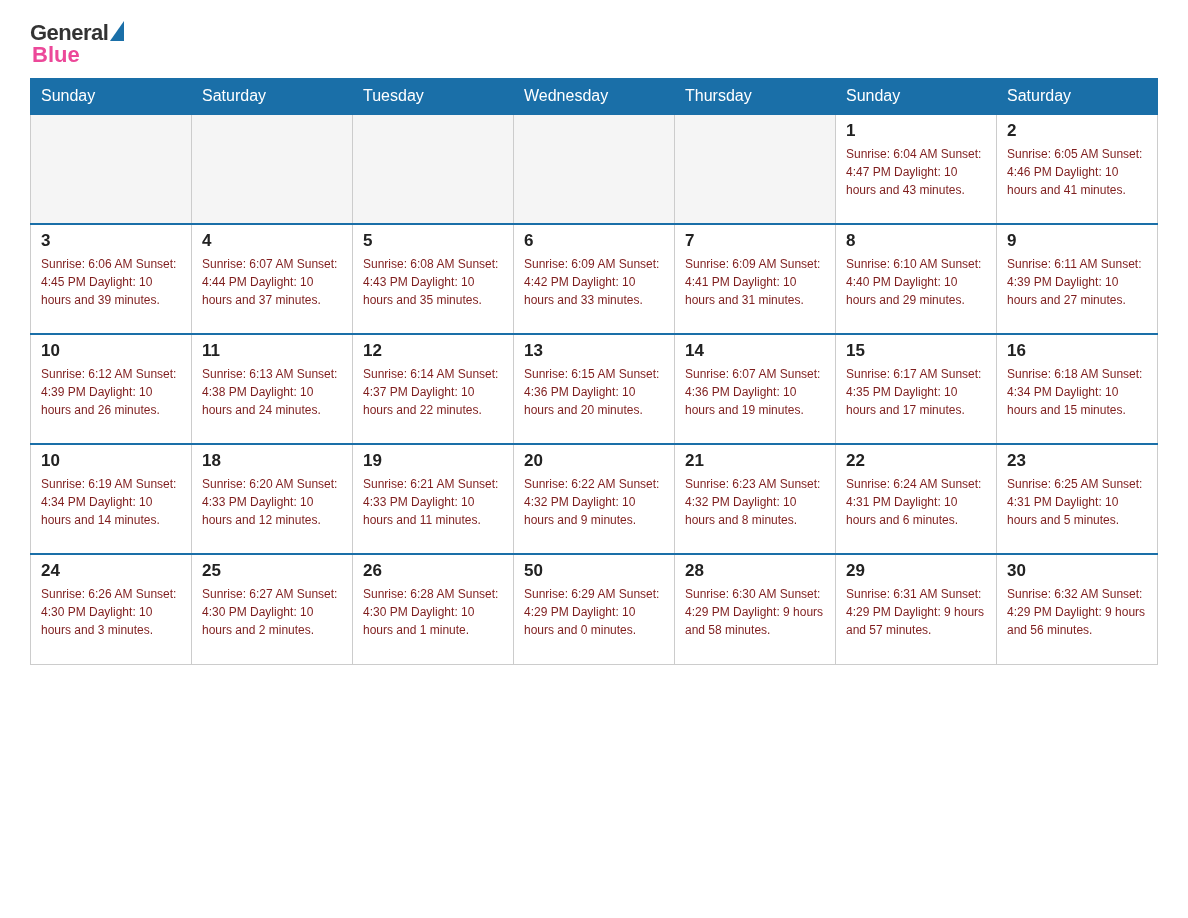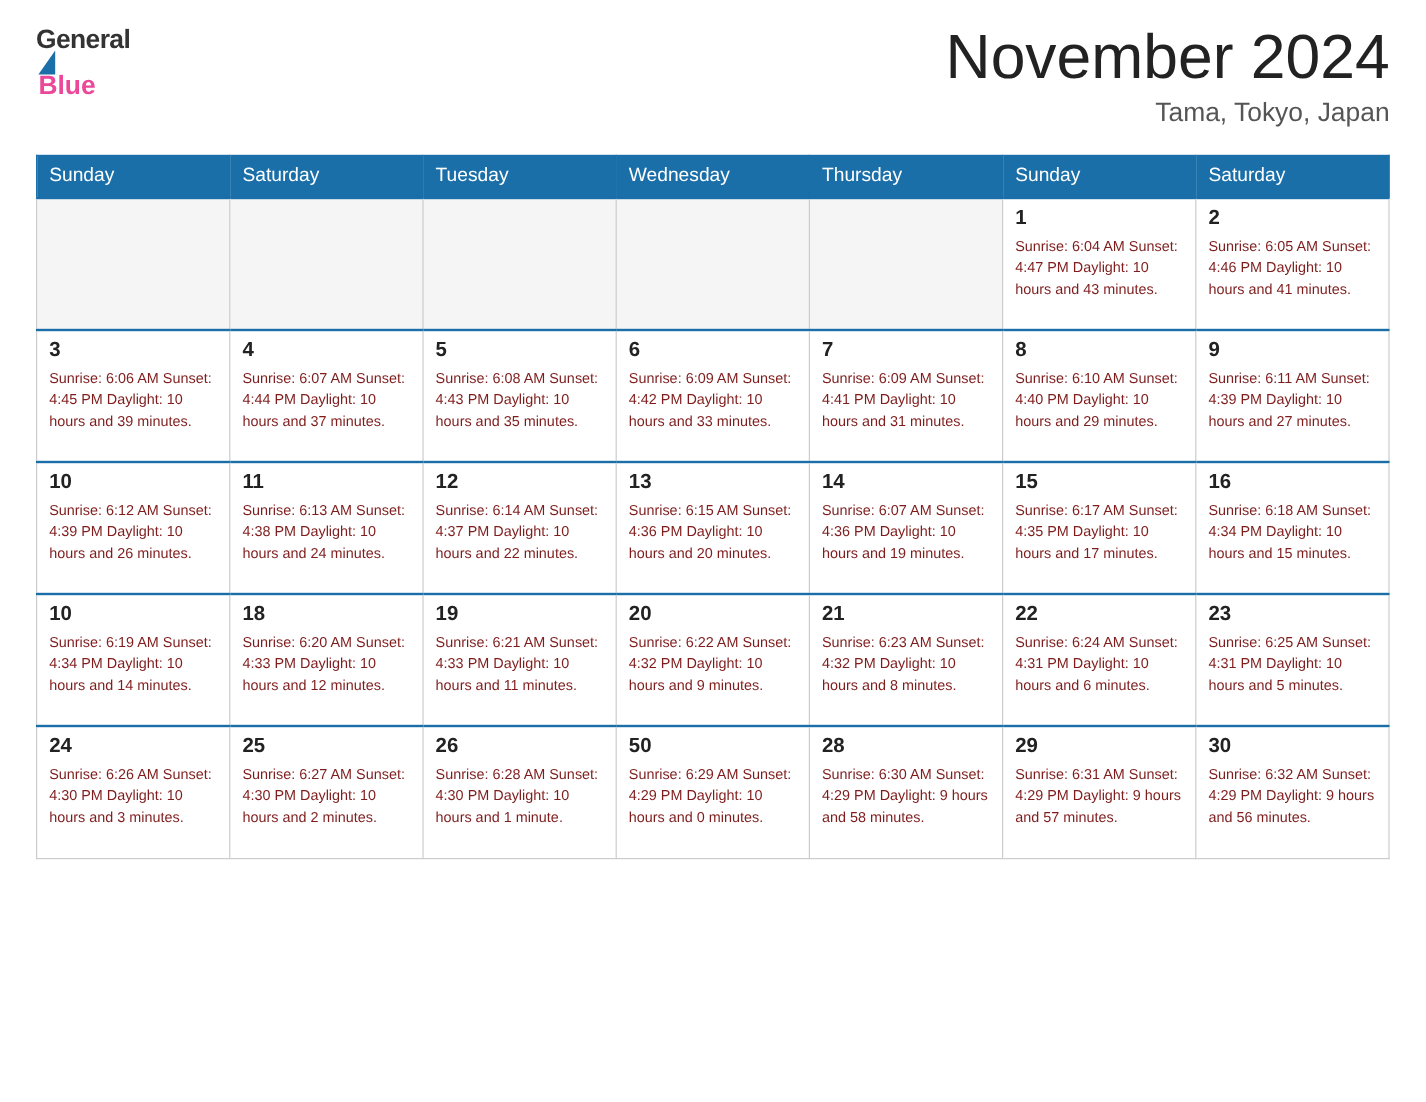--- a/index.html
+++ b/index.html
@@ -16,22 +16,21 @@
       align-items: flex-start;
       margin-bottom: 10px;
     }
     .logo {
       display: flex;
       flex-direction: column;
       align-items: flex-start;
     }
     .logo-top {
       display: flex;
-      align-items: flex-start;
-      flex-direction: column;
+      align-items: center;
     }
     .logo-general {
       font-size: 22px;
       font-weight: bold;
       color: #333;
       letter-spacing: -0.5px;
     }
     .logo-triangle {
       width: 0;
       height: 0;
@@ -57,21 +56,21 @@
       line-height: 1.1;
     }
     .location {
       font-size: 22px;
       color: #555;
       margin-top: 4px;
     }
     table {
       width: 100%;
       border-collapse: collapse;
-      margin-top: 22px;
+      margin-top: 10px;
     }
     th {
       background-color: #1a6fa8;
       color: #fff;
       font-size: 16px;
       font-weight: normal;
       padding: 8px 10px;
       text-align: left;
       border: 1px solid #1a6fa8;
     }
@@ -104,24 +103,20 @@
 </head>
 <body>
 
 <div class="header">
   <div class="logo">
     <div class="logo-top">
       <span class="logo-general">General</span>
       <div class="logo-triangle"></div>
     </div>
     <div class="logo-bottom">Blue</div>
-  </div>
-  <div class="title-section">
-    <div class="month-title">November 2024</div>
-    <div class="location">Tama, Tokyo, Japan</div>
   </div>
 </div>
 
 <table>
   <thead>
     <tr>
     <th>Sunday</th>
         <th>Saturday</th>
         <th>Tuesday</th>
         <th>Wednesday</th>

